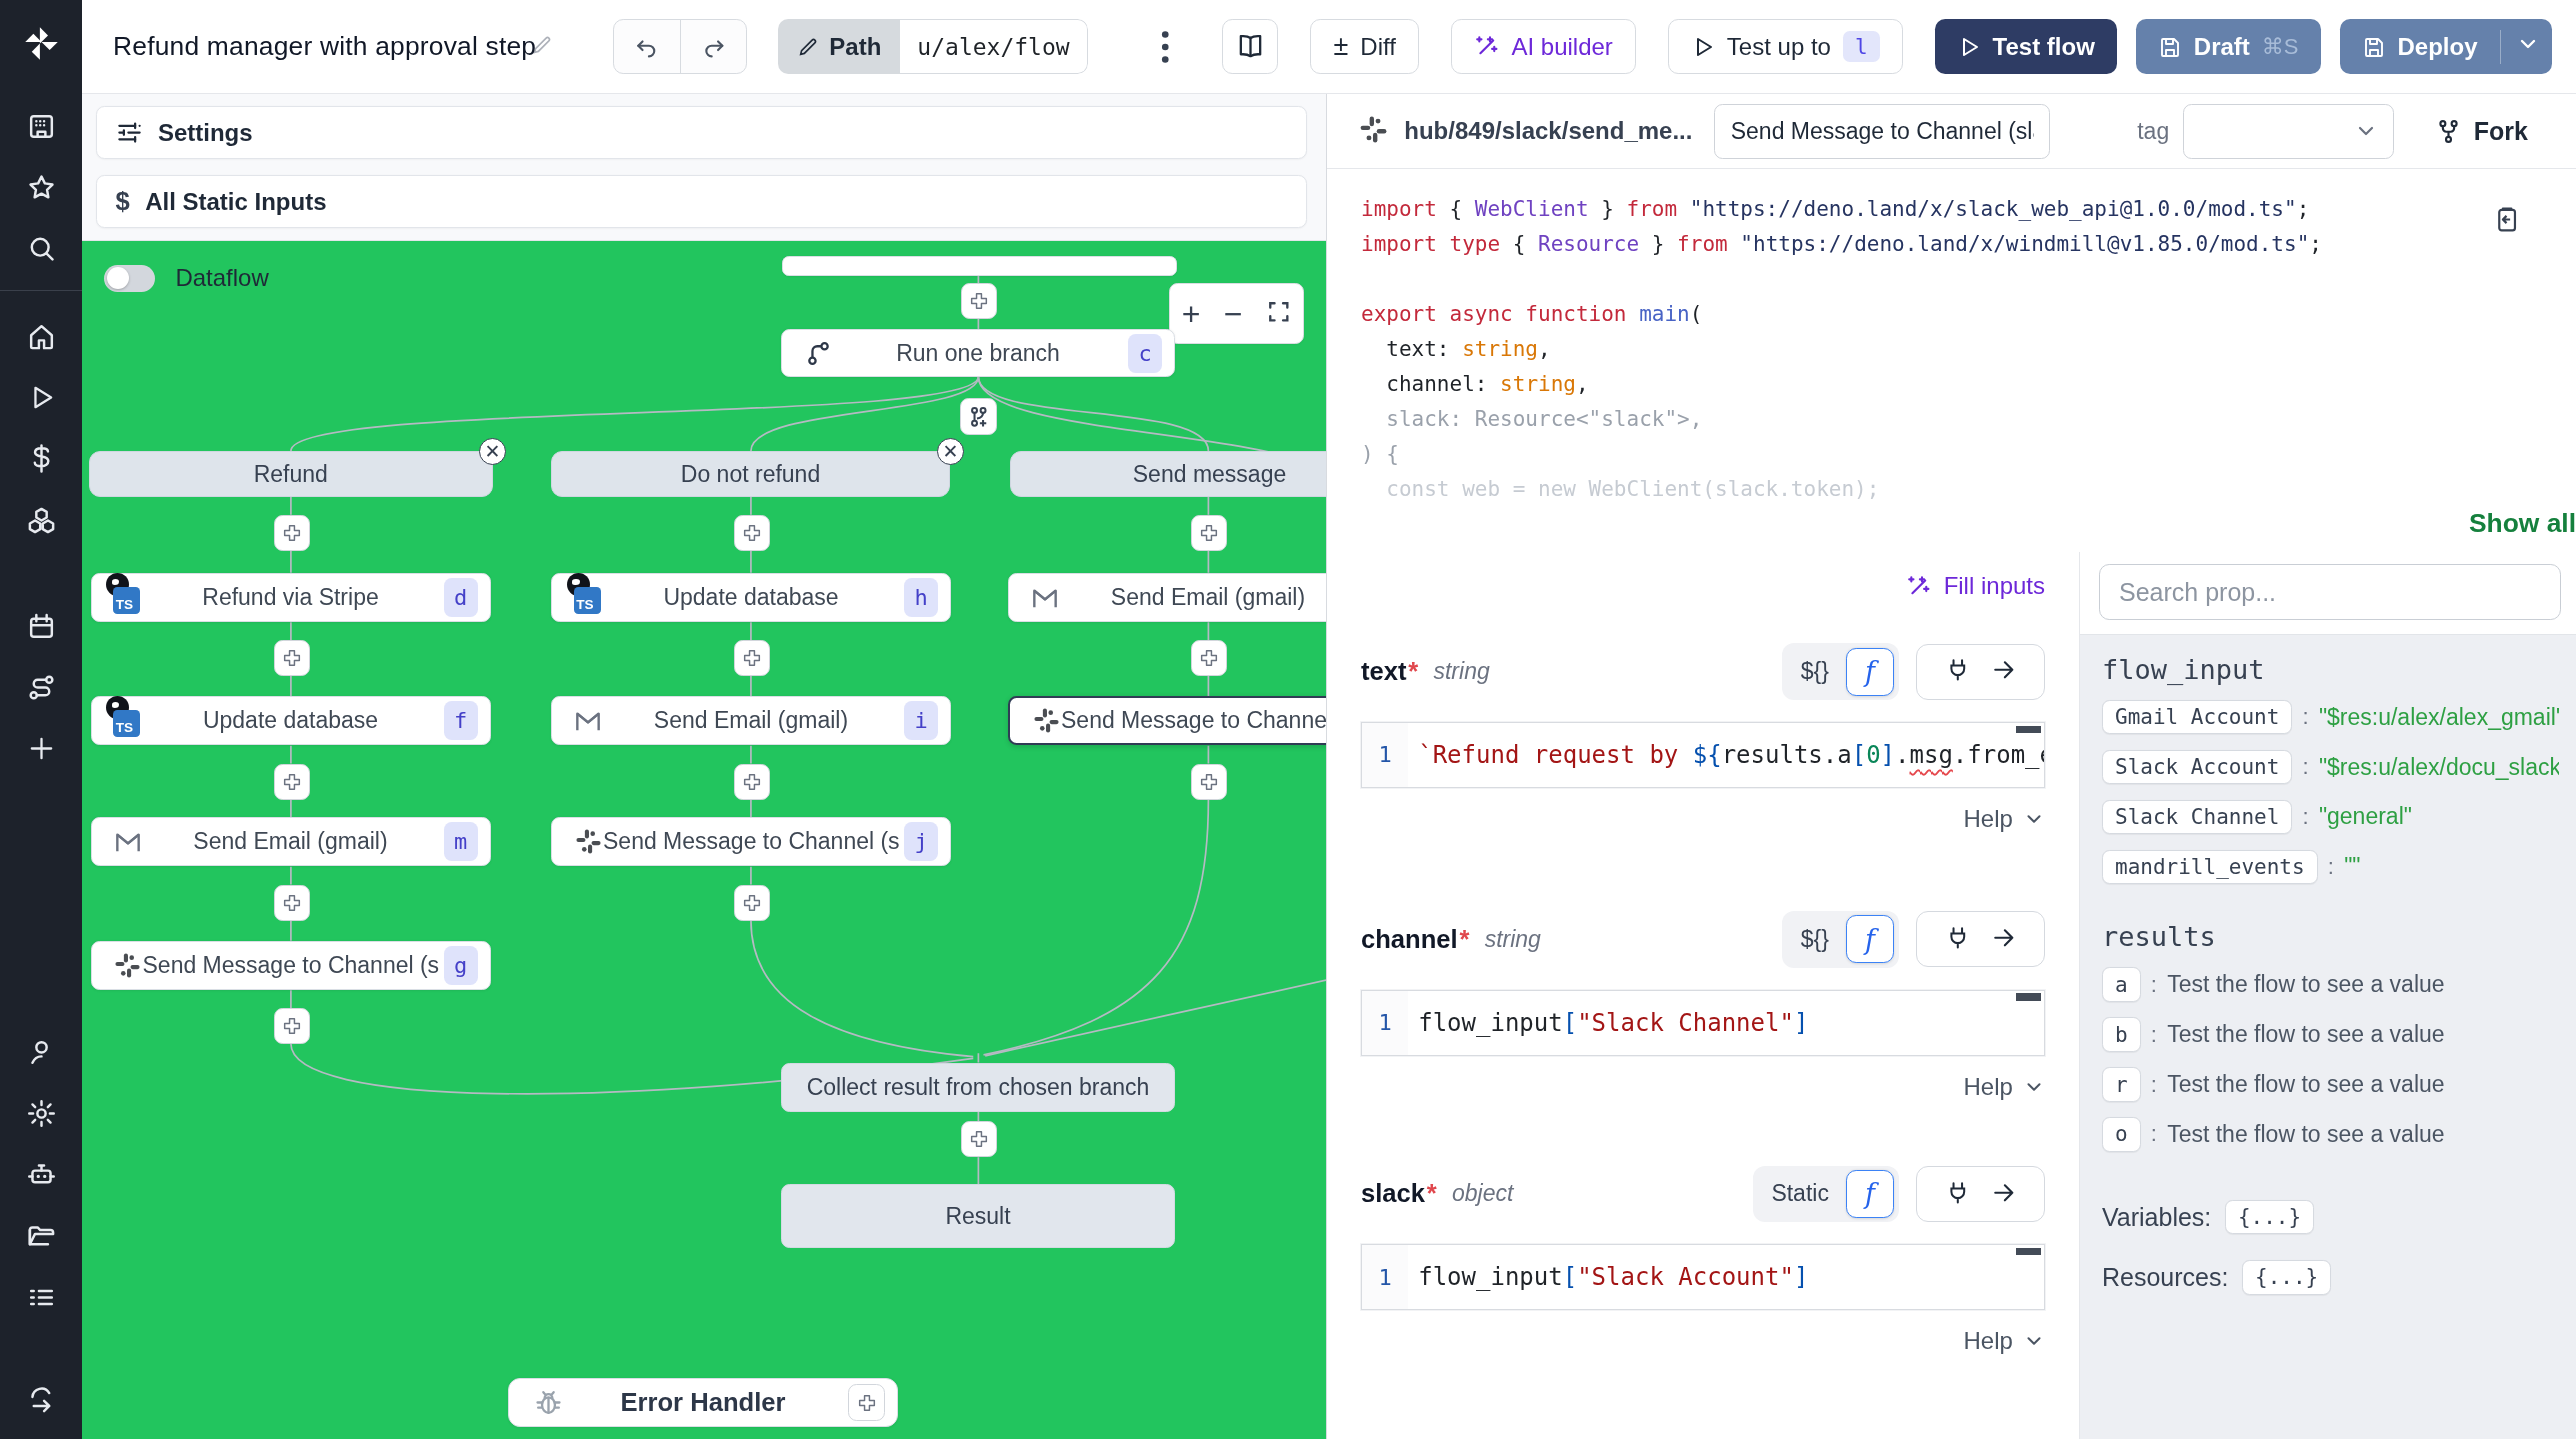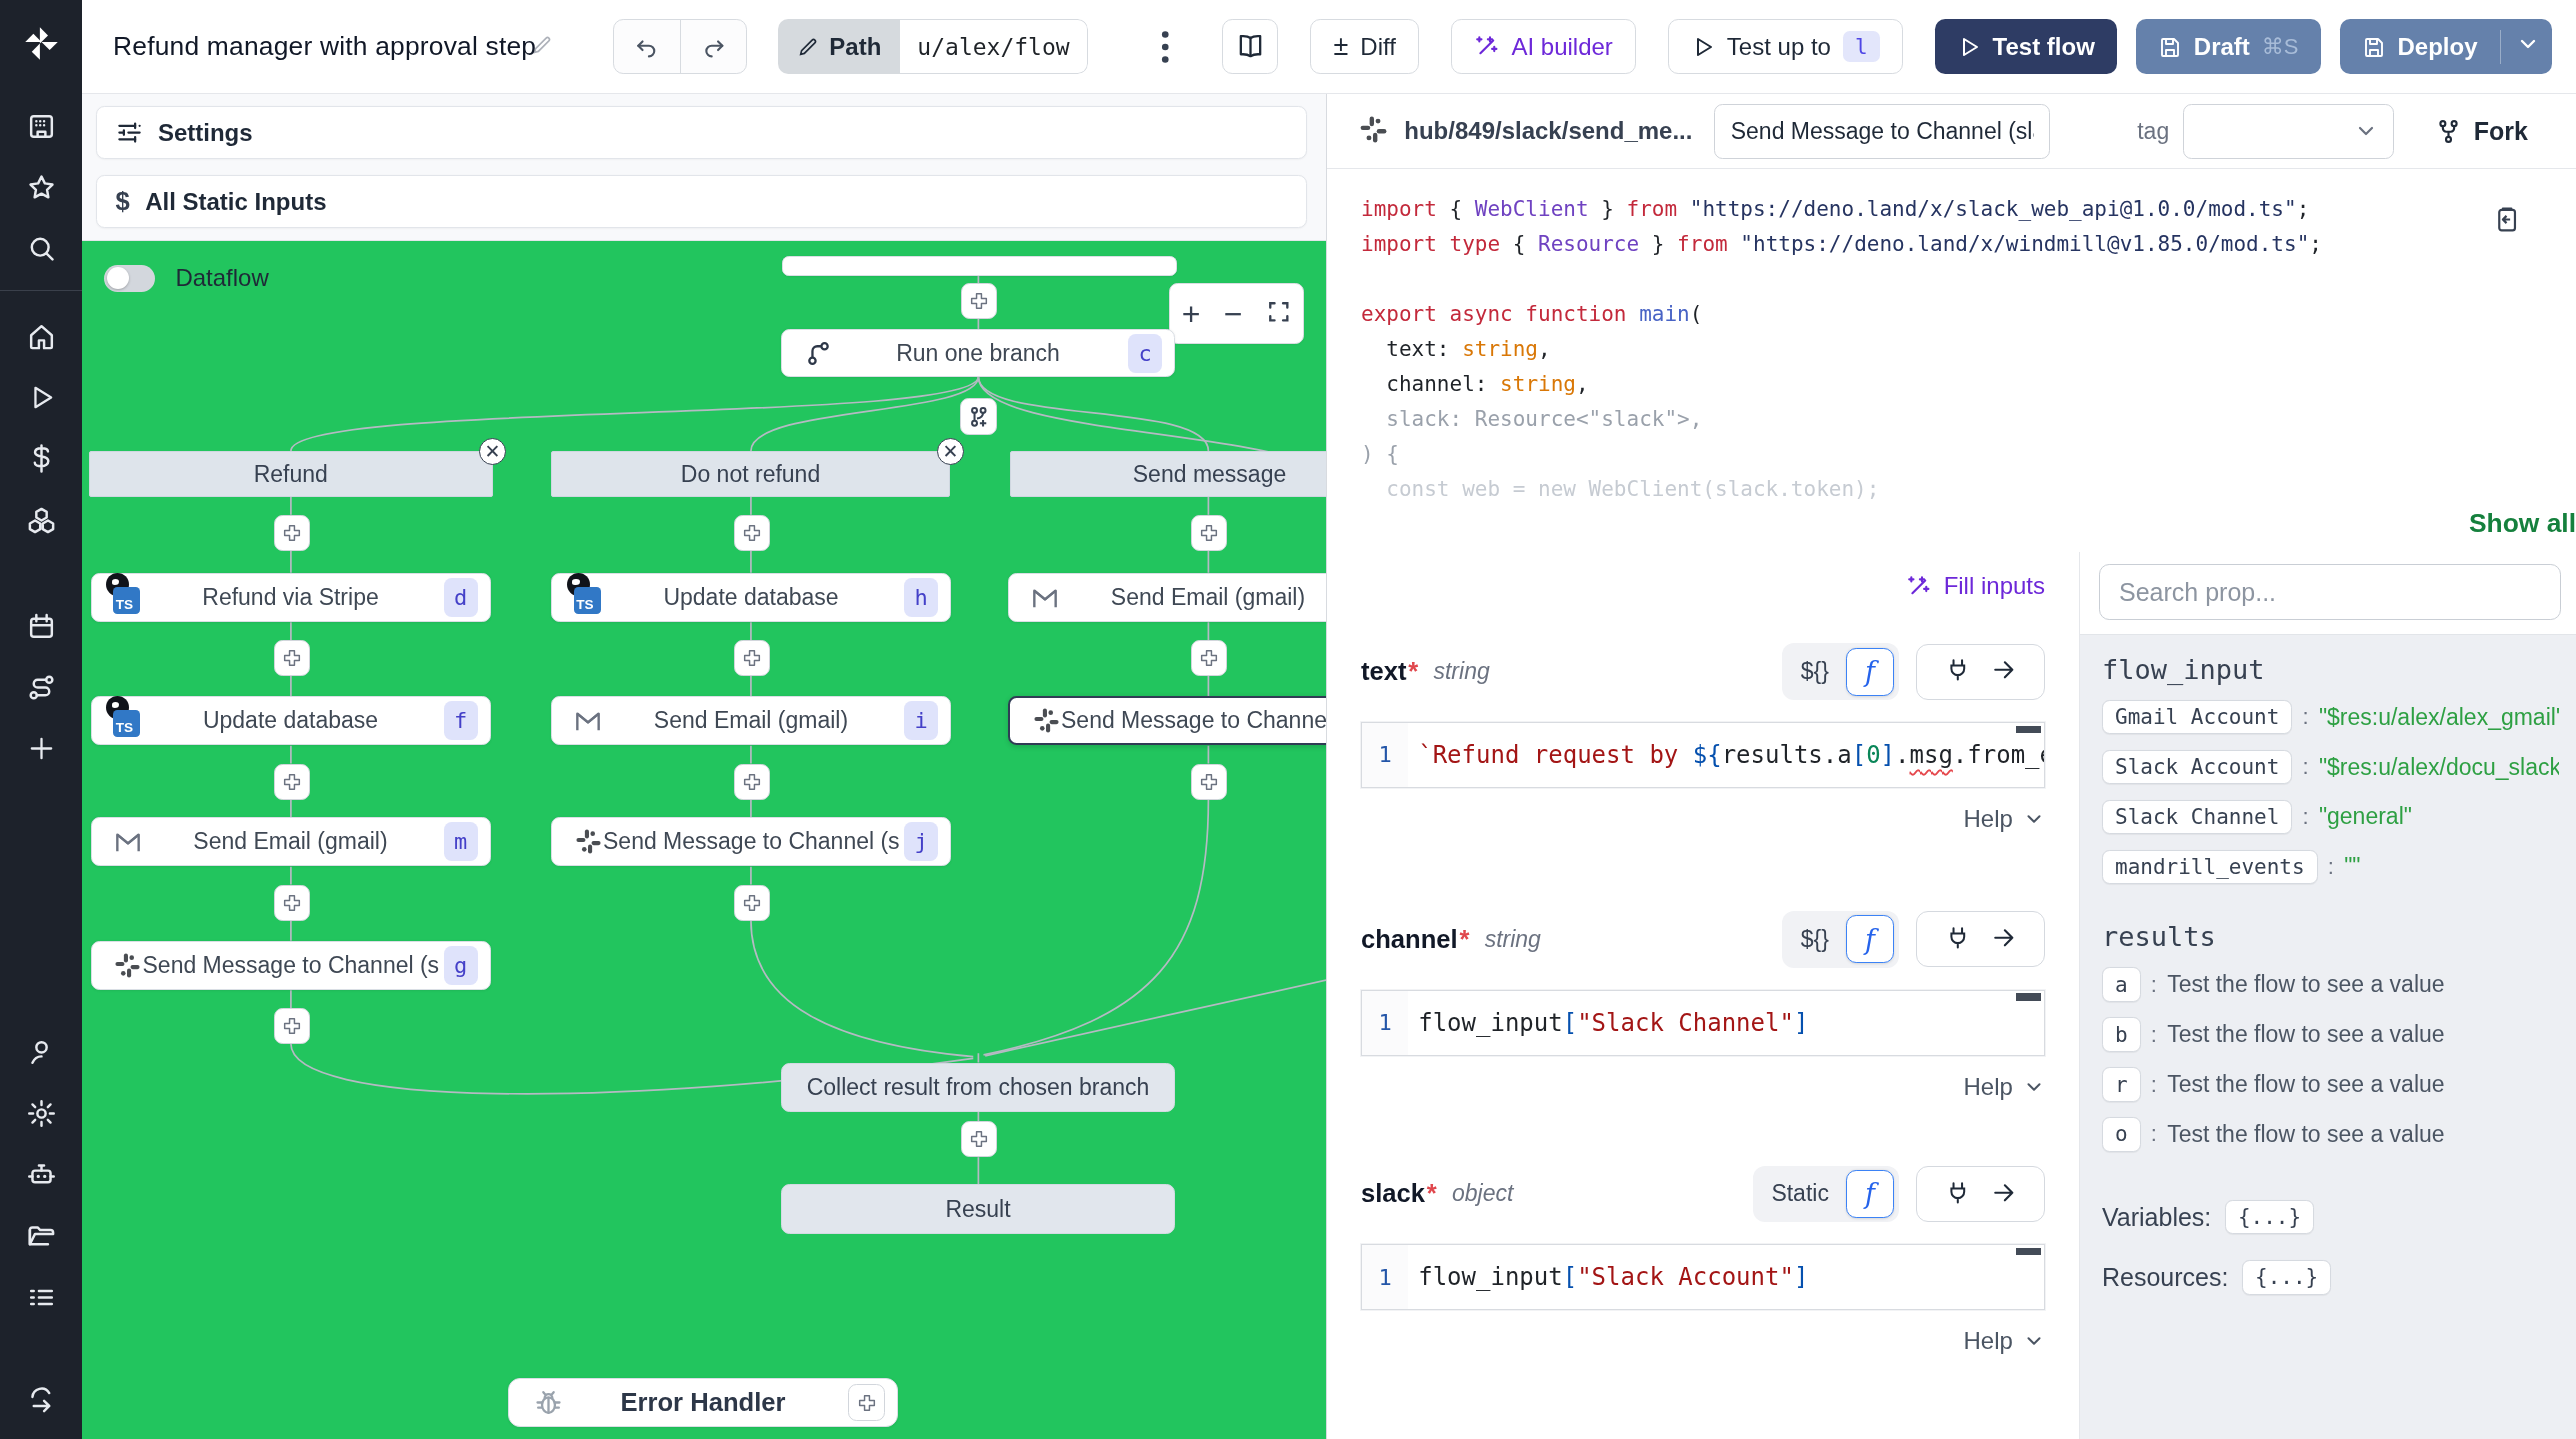--- a/index.html
+++ b/index.html
@@ -51,21 +51,21 @@
   .dataflow-label { font-size:24px; font-weight:500; color:#1f2937; }
   .zoom-ctrl { position:absolute; left:1087px; top:189px; width:135px; height:61px; background:#fff; border:0.9px solid #dadde2; border-radius:8.5px; display:flex; align-items:center; justify-content:space-around; box-shadow:0 0.9px 1.7px rgba(0,0,0,.05); }
   .zc { font-size:32px; color:#374151; cursor:pointer; line-height:1; }
   .edges { position:absolute; left:0; top:0; }
   .edges path { stroke:#b5bac3; stroke-width:2; fill:none; }
 
   .node { position:absolute; background:#fff; border:0.9px solid #dadfe5; border-radius:8.5px; box-shadow:0 0.9px 2.6px rgba(0,0,0,.07); display:flex; align-items:center; cursor:pointer; }
   .node-label { position:absolute; left:51px; right:51px; text-align:center; font-size:23px; color:#3f4854; font-weight:500; white-space:nowrap; overflow:hidden; }
   .node.sel { border:2.6px solid #303c55; box-shadow:0 1.7px 5.1px rgba(0,0,0,.15); }
   .gray-node { position:absolute; background:#e1e6ed; border:0.9px solid #d3dae2; border-radius:8.5px; display:flex; align-items:center; justify-content:center; font-size:23px; color:#374151; font-weight:500; cursor:pointer; }
-  .branch-head { position:absolute; height:46px; background:#dee4eb; border:0.9px solid #cfd7e0; border-radius:2px; display:flex; align-items:center; justify-content:center; font-size:23px; color:#374151; cursor:pointer; }
+  .branch-head { position:absolute; height:46px; background:#dee4eb; border:0.9px solid #cfd7e0; border-radius:11px; display:flex; align-items:center; justify-content:center; font-size:23px; color:#374151; cursor:pointer; }
   .sliver { position:absolute; left:700px; top:162px; width:395px; height:19.6px; background:#fff; border:0.9px solid #dadfe5; border-radius:6.8px; box-shadow:0 0.9px 1.7px rgba(0,0,0,.06); }
   .plus-btn { position:absolute; width:36px; height:36px; background:#fff; border:0.9px solid #d2d6dc; border-radius:8.5px; display:flex; align-items:center; justify-content:center; cursor:pointer; }
   .xcircle { position:absolute; width:27px; height:27px; background:#fff; border:1.7px solid #374151; border-radius:50%; display:flex; align-items:center; justify-content:center; font-size:19px; color:#374151; cursor:pointer; z-index:3; }
   .step-badge { position:absolute; right:12px; width:34px; height:39px; background:#dfe3fb; color:#4440c8; border-radius:7.7px; display:flex; align-items:center; justify-content:center; font-family:"DejaVu Sans Mono",monospace; font-size:22px; }
   .node-icon { position:absolute; left:19px; width:34px; height:34px; display:flex; align-items:center; justify-content:center; }
   .ts-wrap { position:relative; width:32px; height:32px; }
   .ts-box { position:absolute; left:1.7px; bottom:0; width:27px; height:27px; background:#3178c6; border-radius:4.3px; color:#fff; font-weight:700; font-size:13.6px; display:flex; align-items:flex-end; justify-content:flex-start; padding:0 0 1.7px 2.6px; }
   .deno { position:absolute; left:-5.1px; top:-8.5px; width:23px; height:23px; background:#10131a; border-radius:50%; }
   .deno:after { content:""; position:absolute; left:5.1px; top:6px; width:7.7px; height:6px; background:#fff; border-radius:50% 50% 60% 40%; }
   .err-node { position:absolute; left:426px; top:1284px; width:390px; height:49px; background:#fff; border:0.9px solid #dadfe5; border-radius:12px; box-shadow:0 0.9px 2.6px rgba(0,0,0,.07); display:flex; align-items:center; cursor:pointer; }
@@ -589,21 +589,21 @@
                 <circle cx="15.5" cy="5.5" r="1.9"></circle>
                 <circle cx="8.5" cy="18.5" r="1.9"></circle>
               </svg>
             </span>
           <span class="node-label" style="text-align:left">Send Message to Channel (slack)</span>
         </div>
 
         <div class="gray-node" style="left:699px;top:969px;width:394px;height:49px">
             <span>Collect result from chosen branch</span>
           </div>
-        <div class="gray-node" style="left:699px;top:1090px;width:394px;height:50px">
+        <div class="gray-node" style="left:699px;top:1090px;width:394px;height:64px">
             <span>Result</span>
           </div>
 
         <div class="err-node">
           <span class="node-icon" style="left:22px">
               <svg width="31" height="31" viewBox="0 0 24 24" fill="none" stroke="#9aa3ad" stroke-width="1.8" stroke-linecap="round">
                 <ellipse cx="12" cy="14" rx="5" ry="6"></ellipse>
                 <path d="M9 8.5a3 3 0 0 1 6 0M8 4l2 2.5M16 4l-2 2.5M7 12H3.5M7 16H4M17 12h3.5M17 16h3M12 8.5V20"></path>
               </svg>
             </span>

